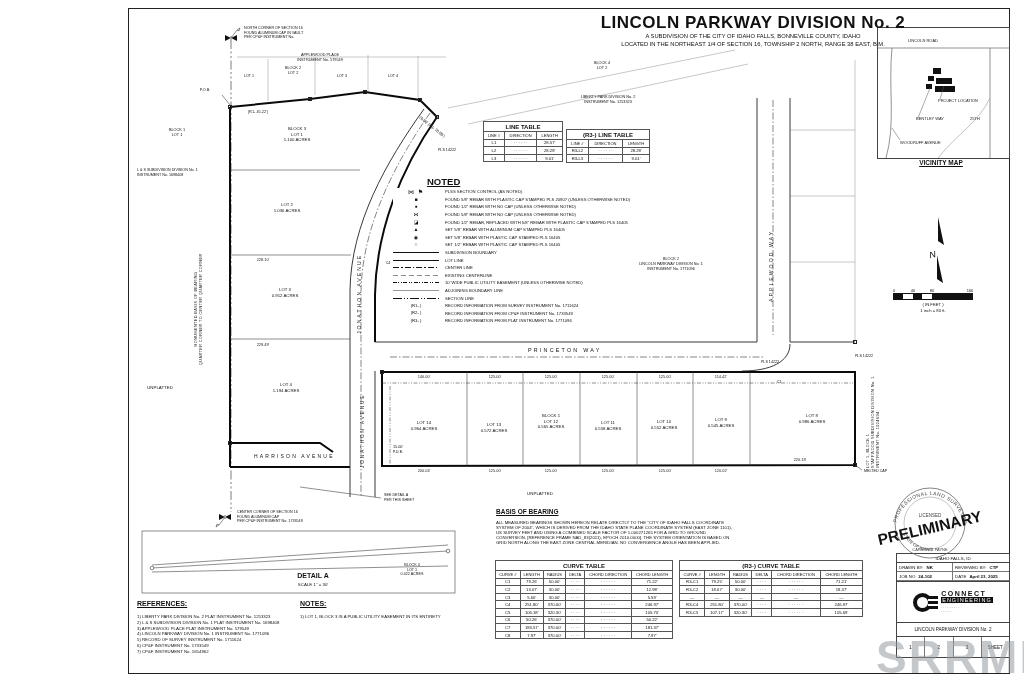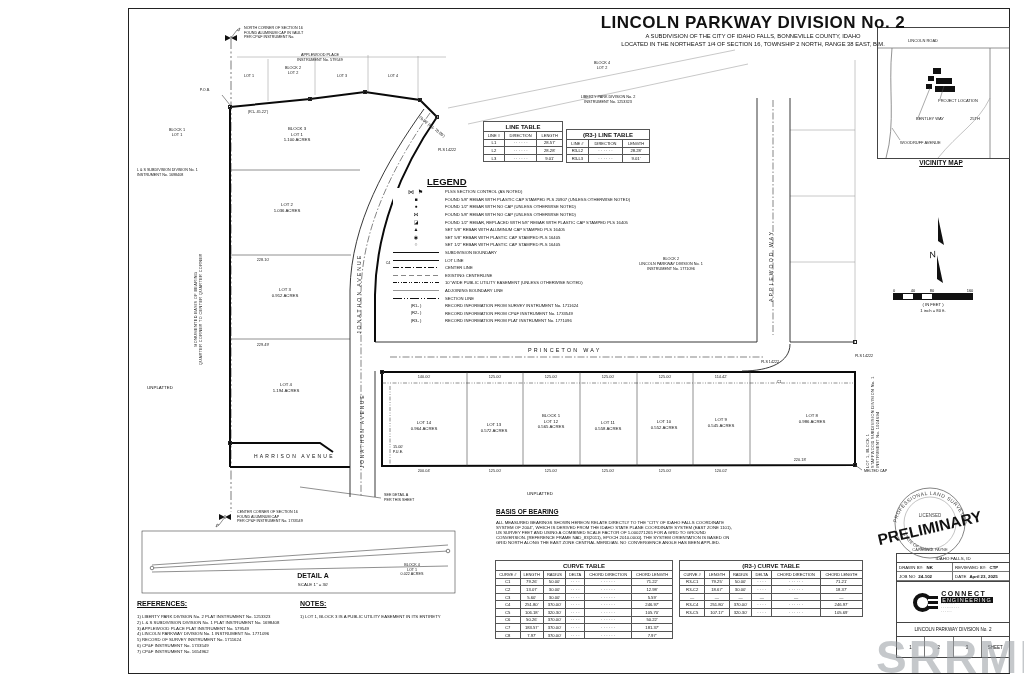--- a/index.html
+++ b/index.html
@@ -404,21 +404,21 @@
           <td>R3-C5</td>
           <td>107.17'</td>
           <td>320.30'</td>
           <td>· · · ·</td>
           <td>· · · · · ·</td>
           <td>105.69'</td>
         </tr>
       </tbody>
   </table>
 
-  <div class="sec-head" style="left:427px;top:176px;font-size:9.5px;z-index:3">LEGEND</div>
+  <div class="sec-head" style="left:427px;top:176px;font-size:9.5px;z-index:3">NOTED</div>
   <div id="legend" class="panel">
       <div class="lg-row">
         <span class="lg-sym" data-sym="plss">⋈ ⚑</span>
         <span class="lg-txt">PLSS SECTION CONTROL (AS NOTED)</span>
       </div>
       <div class="lg-row">
         <span class="lg-sym" data-sym="pt">■</span>
         <span class="lg-txt">FOUND 5/8" REBAR WITH PLASTIC CAP STAMPED PLS 20907 (UNLESS OTHERWISE NOTED)</span>
       </div>
       <div class="lg-row">

